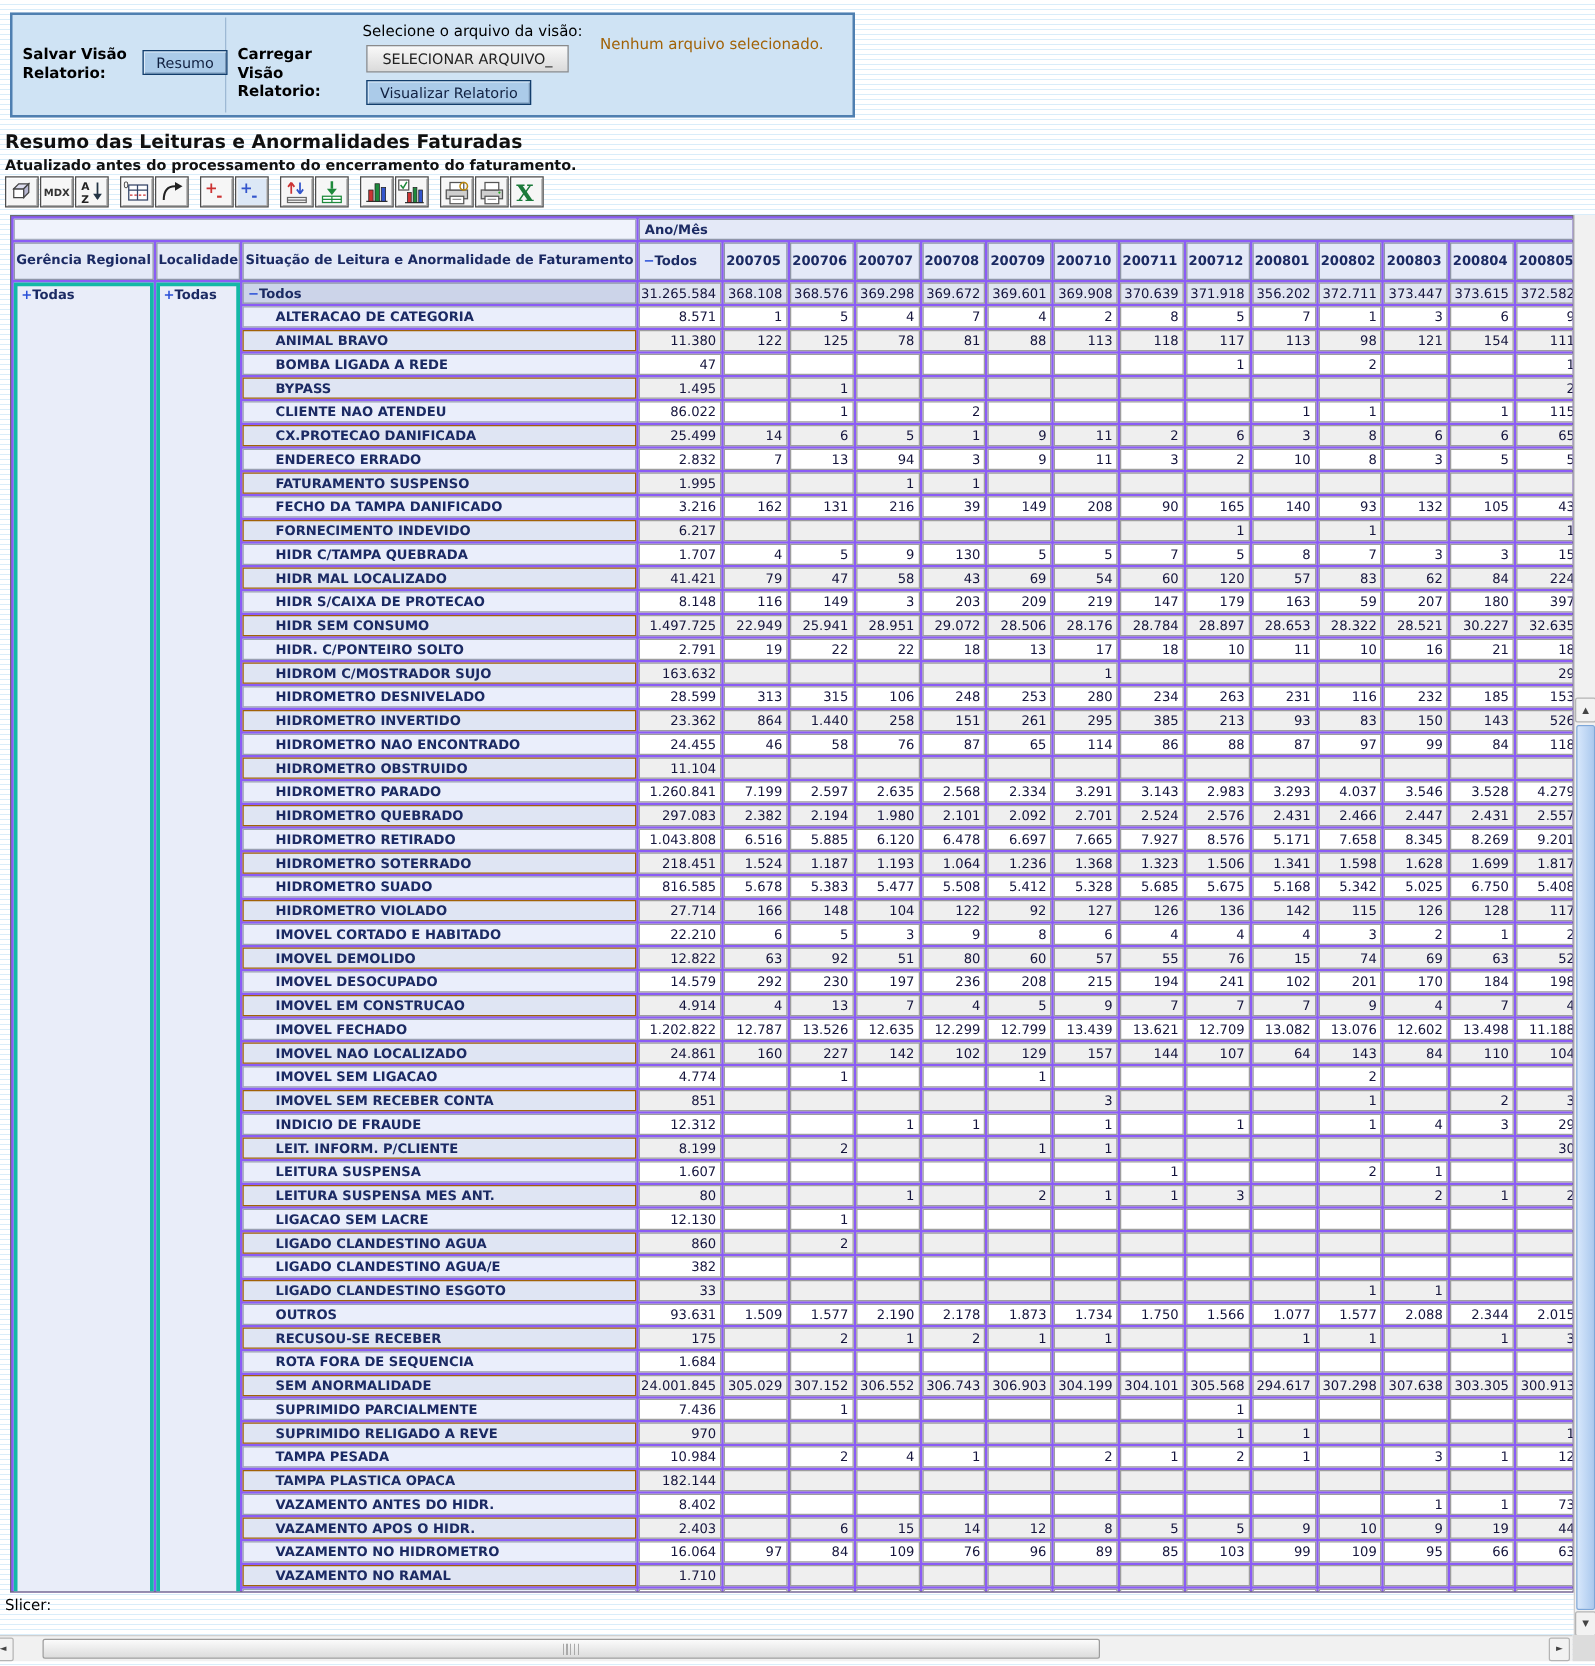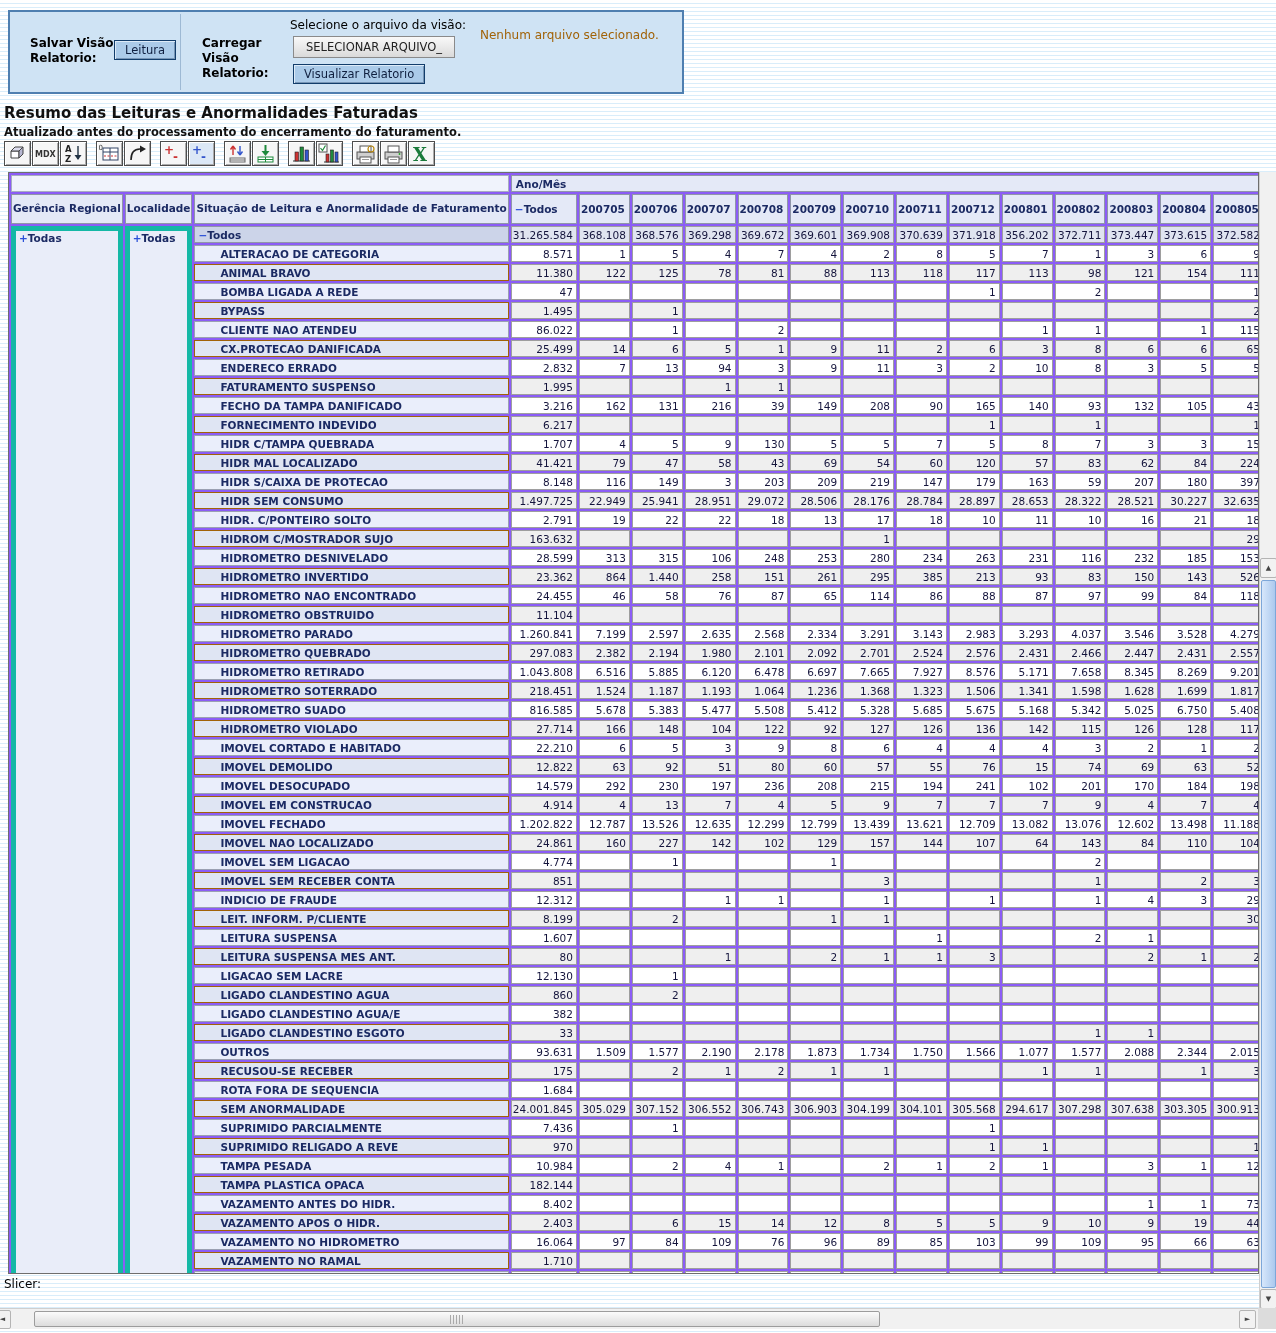--- a/index.html
+++ b/index.html
@@ -6,21 +6,21 @@
   html,body { margin:0; padding:0; }
   body {
     width:1276px; height:1333px; position:relative; overflow:hidden;
     font-family:"DejaVu Sans", sans-serif;
     background: repeating-linear-gradient(180deg,#ffffff 0px,#ffffff 3px,#d9edfa 3px,#d9edfa 4px);
   }
   
   .top-panel { position:absolute; left:8px; top:10px; width:676px; height:84px;
     background:#cfe3f4; border:2px solid #4f7fb0; }
   .panel-divider { position:absolute; left:170px; top:2px; width:1px; height:76px; background:#9db9d4; }
-  .lbl { font-size:12px; font-weight:bold; color:#000; line-height:1.25;margin-left:12px; }
+  .lbl { font-size:12px; font-weight:bold; color:#000; line-height:1.25; }
   .save-label { position:absolute; left:8px; top:24px; width:92px; }
   .load-label { position:absolute; left:180px; top:24px; width:96px; }
   .file-prompt { position:absolute; left:280px; top:6px; font-size:12px; color:#000; }
   .file-status { position:absolute; left:470px; top:16px; font-size:12px; color:#a16207; }
   .btn-blue {
     font-family:"DejaVu Sans",sans-serif; font-size:11.5px; color:#102040;
     background:#abcbe9; border:1px solid #123d6b; padding:2px 10px;
     box-shadow: inset 1px 1px 0 #ddebf8, inset -1px -1px 0 #7795b5;
     cursor:pointer;
   }
@@ -44,21 +44,21 @@
   
   .pivot-wrap { position:absolute; left:8px; top:172px; width:1251px; height:1102px;
     background:#8b5cf6; border:1px solid #6e6e6e; overflow:hidden; }
   table.pivot { border-collapse:separate; border-spacing:2px; table-layout:fixed; }
   table.pivot td { height:17px; overflow:hidden; white-space:nowrap; font-size:10.5px; }
   td.bandL { background:#f0f3fc; border:1px solid #a7adc0; }
   td.band  { background:#e4e9f7; border:1px solid #8f96a8; color:#1b2a63; font-weight:bold; padding-left:4px; }
   td.corner{ background:#e4e9f7; border:1px solid #8f96a8; color:#1b2a63; font-weight:bold; text-align:center; white-space:normal; line-height:1.3; }
   td.hdrT  { background:#e4e9f7; border:1px solid #8f96a8; color:#1b2a63; font-weight:bold; padding-left:3px; }
   td.hdrM  { background:#e4e9f7; border:1px solid #8f96a8; color:#1b2a63; font-weight:bold; padding-right:4px; }
-  td.area  { background:#e9edf9; border:5px solid #14b8a6; color:#1b2a63; font-weight:bold; vertical-align:top; padding:1px 0 0 3px; }
+  td.area  { background:#e9edf9; border:3px solid #14b8a6; color:#1b2a63; font-weight:bold; vertical-align:top; padding:1px 0 0 3px; }
   td.labT  { background:#ccd4e9; border:1px solid #8f96a8; color:#1b2a63; font-weight:bold; padding-left:3px; }
   td.lab0  { background:#eaeefb; border:1px solid #9aa0b2; color:#1b2a63; font-weight:bold; padding-left:25px;margin-top:35px; }
   td.lab1  { background:#dfe5f3; border:1px solid #a16207; color:#1b2a63; font-weight:bold; padding-left:25px; }
   td.num   { border:1px solid #9e9e9e; color:#14143c; text-align:right; padding-right:3px; }
   td.numT  { background:#e0e4f0; }
   td.num0  { background:#ffffff; }
   td.num1  { background:#efefef; }
   .pm { color:#2b51d8; font-weight:bold; }
   tr.sliver td { height:8px; }
   
@@ -79,21 +79,21 @@
     background:repeating-linear-gradient(90deg,#aaa 0 1px,transparent 1px 3px); }
   .corner-box { position:absolute; left:1258px; top:1308px; width:18px; height:21px; background:#dcdcdc; }
   .harrow { line-height:17px; height:19px; }
 </style>
 </head>
 <body>
 
 <div class="top-panel">
   <div class="panel-divider"></div>
   <div class="lbl save-label">Salvar Visão Relatorio:</div>
-  <button class="btn-blue save-btn">Leitura</button>
+  <button class="btn-blue save-btn">Resumo</button>
   <div class="lbl load-label">Carregar Visão Relatorio:</div>
   <div class="file-prompt">Selecione o arquivo da visão:</div>
   <button class="file-btn">SELECIONAR ARQUIVO_</button>
   <div class="file-status">Nenhum arquivo selecionado.</div>
   <button class="btn-blue view-btn">Visualizar Relatorio</button>
 </div>
 
 <div class="report-title">Resumo das Leituras e Anormalidades Faturadas</div>
 <div class="report-subtitle">Atualizado antes do processamento do encerramento do faturamento.</div>
 

